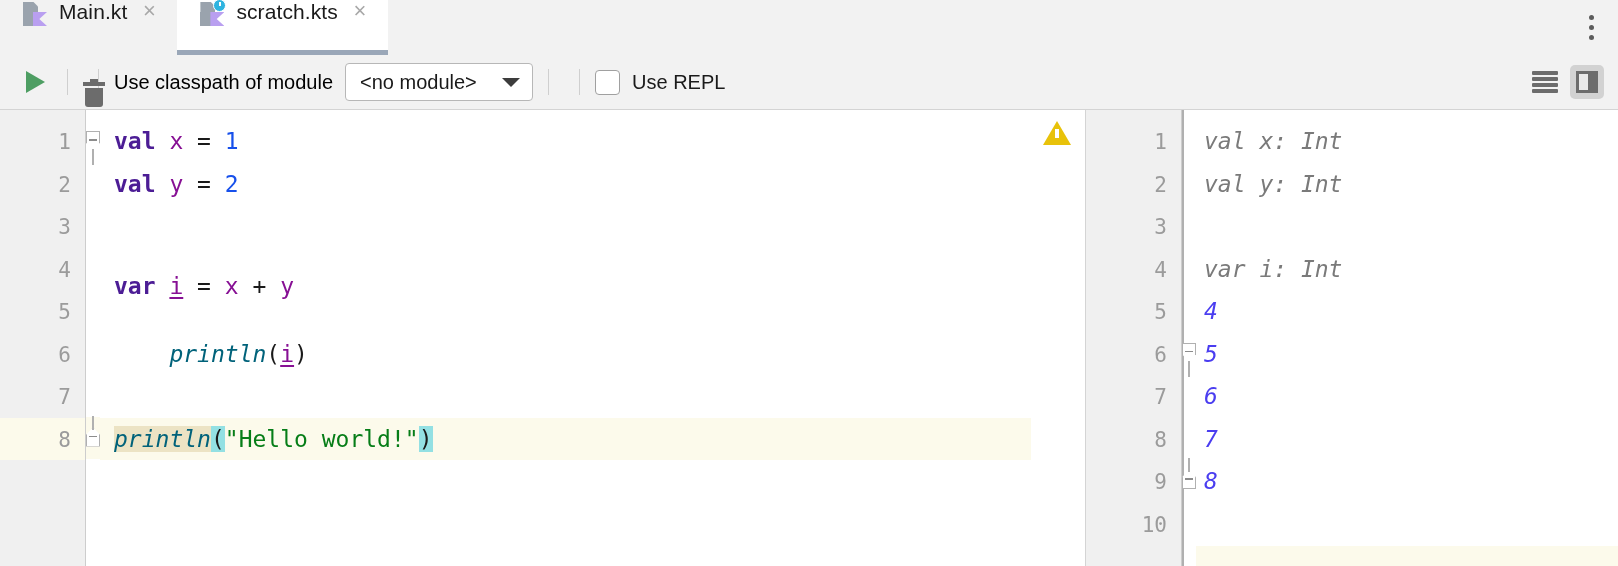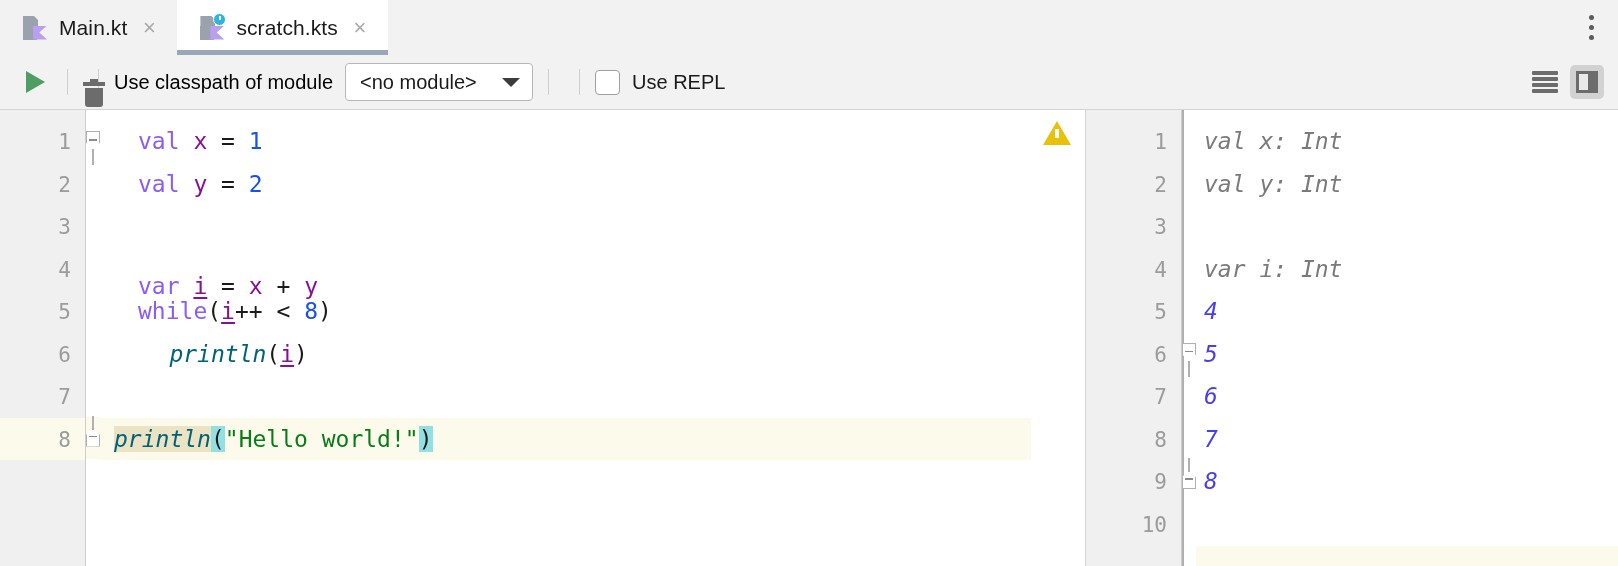--- a/index.html
+++ b/index.html
@@ -10,21 +10,21 @@
     overflow: hidden;
   }
   #app { position: relative; width: 1618px; height: 566px; display: flex; flex-direction: column; }
 
   
   .tabbar {
     height: 55px; background: #f2f2f2;
     display: flex; align-items: stretch; position: relative; flex: 0 0 55px;
   }
   .tab {
-    display: flex; align-items: center; gap: 11px;
+    display: flex; gap: 11px;
     padding: 0 17px 0 22px; position: relative; cursor: default;
   }
   .tab.inactive { background: #f2f2f2; }
   .tab.active { background: #ffffff; }
   .tab.active::after {
     content: ""; position: absolute; left: 0; right: 0; bottom: 0;
     height: 5px; background: #9aa7b8;
   }
   .tab-label { font-size: 21px; color: #1a1a1a; white-space: nowrap; letter-spacing: .1px; }
   .tab-close {
@@ -128,21 +128,21 @@
     font-family: "DejaVu Sans Mono", monospace; line-height: 1;
   }
   .codeline {
     position: absolute; left: 0; right: 0; height: 42px;
     font-family: "DejaVu Sans Mono", monospace; font-size: 23px;
     line-height: 42px; white-space: pre; color: #1a1a1a;
   }
   .caret-row { background: #fcfaeb; }
   .gutter-caret { position: absolute; left: 0; right: 0; height: 42px; background: #fcfaeb; }
 
-  .kw { color: #8b5cf6; font-weight: 400; margin-left: 24px; }
+  .kw { color: #4c1d95; font-weight: 700; }
   .num { color: #1750eb; }
   .prop { color: #871094; }
   .prop-u { color: #871094; text-decoration: underline; text-decoration-thickness: 2px; text-underline-offset: 3px; }
   .fn { color: #00627a; font-style: italic; }
   .str { color: #067d17; }
   .punc { color: #1a1a1a; }
   .hl-ident { background: #ece3c4; }
   .hl-brace { background: #93e0e3; }
 
   
@@ -285,21 +285,20 @@
             <span class="shape-up"></span>
             <span class="minus"></span>
             <span class="stem"></span>
           </span>
         </div>
       <div class="code-area" id="editor-code">
           <div class="codeline" style="top: 10px; padding-left: 14px;"><span class="kw">val</span><span class="punc"> </span><span class="prop">x</span><span class="punc"> = </span><span class="num">1</span></div>
           <div class="codeline" style="top: 52.5px; padding-left: 14px;"><span class="kw">val</span><span class="punc"> </span><span class="prop">y</span><span class="punc"> = </span><span class="num">2</span></div>
           <div class="codeline" style="top: 95px; padding-left: 14px;"></div>
           <div class="codeline" style="top: 155px; padding-left: 14px;"><span class="kw">var</span><span class="punc"> </span><span class="prop-u">i</span><span class="punc"> = </span><span class="prop">x</span><span class="punc"> + </span><span class="prop">y</span></div>
-          <div class="codeline" style="top: 180px; padding-left: 14px;"><span class="kw">while</span><span class="punc">(</span><span class="prop-u">i</span><span class="punc">++ &lt; </span><span class="num">8</span><span class="punc">)</span></div>
           <div class="codeline" style="top: 222.5px; padding-left: 14px;"><span class="punc">    </span><span class="fn">println</span><span class="punc">(</span><span class="prop-u">i</span><span class="punc">)</span></div>
           <div class="codeline" style="top: 265px; padding-left: 14px;"></div>
           <div class="codeline caret-row" style="top: 307.5px; padding-left: 14px;"><span class="fn hl-ident">println</span><span class="punc hl-brace">(</span><span class="str">"Hello world!"</span><span class="punc hl-brace">)</span></div>
         </div>
       <div class="stripe-col" id="editor-stripe">
           <span class="warn-tri" style="left: 12px; top: 11px;">
             <span class="bang"></span>
           </span>
         </div>
     </div>

